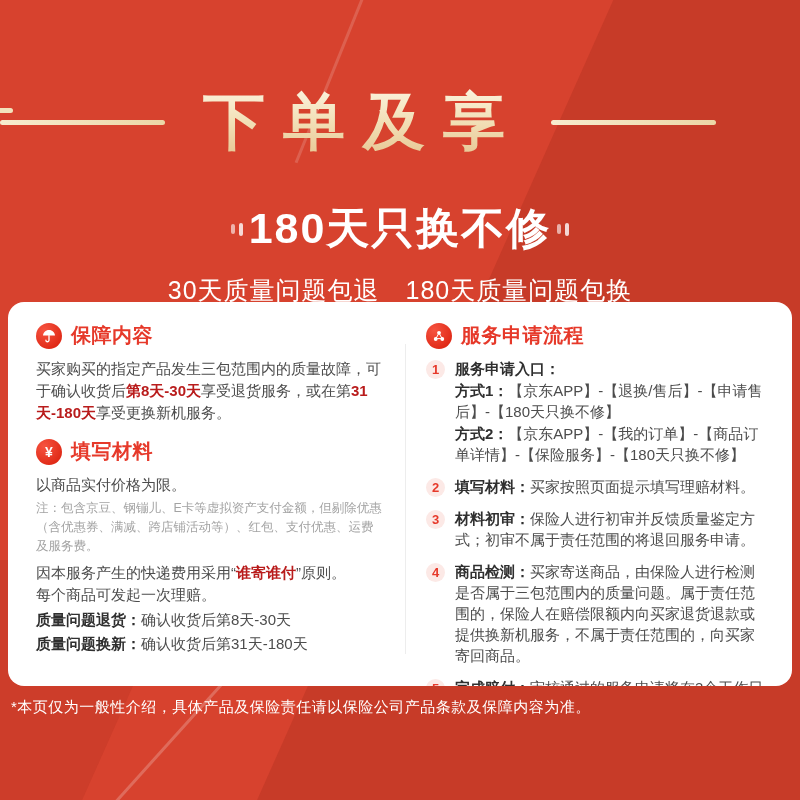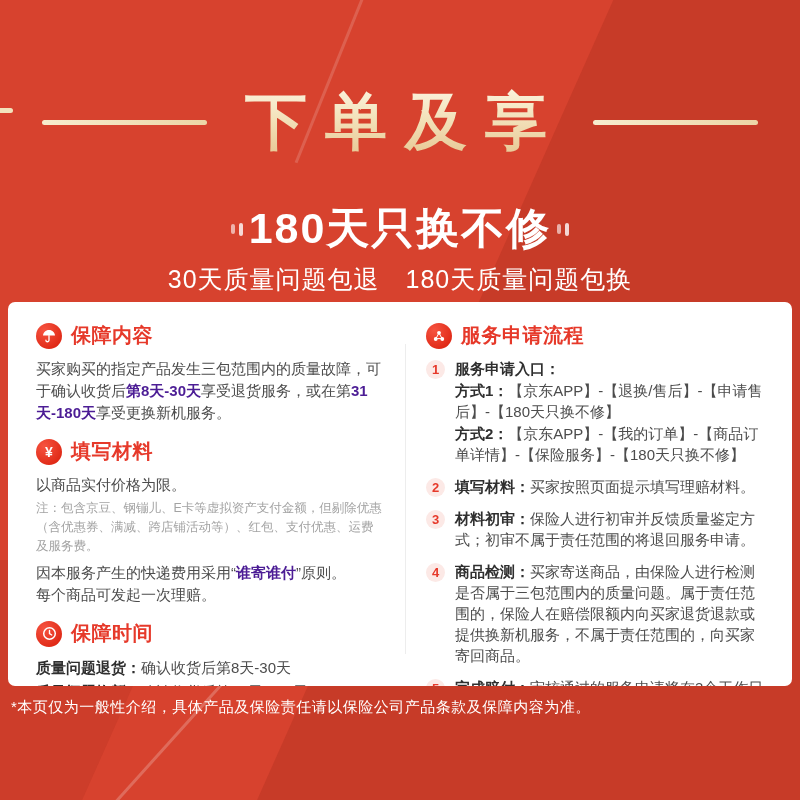--- a/index.html
+++ b/index.html
@@ -8,49 +8,49 @@
 
   
   .band{position:absolute;pointer-events:none;}
   .band-dark-right{top:-60px;left:640px;width:600px;height:960px;background:rgba(120,22,12,.16);transform:skewX(-24deg);transform-origin:top left;}
   .band-dark-left{top:560px;left:-260px;width:360px;height:400px;background:rgba(120,22,12,.10);transform:skewX(-24deg);}
   .streak{position:absolute;width:3px;background:rgba(255,255,255,.16);pointer-events:none;}
   .streak-top{left:332px;top:-30px;height:200px;transform:rotate(22deg);}
   .streak-bottom{left:170px;top:610px;height:260px;transform:rotate(42deg);background:rgba(255,255,255,.22);}
 
   
-  .title-row{position:absolute;top:80px;left:0;width:100%;display:flex;align-items:center;justify-content:center;gap:28px;}
+  .title-row{position:absolute;top:80px;left:0;width:100%;display:flex;align-items:center;gap:28px;}
   .edge-dash{position:absolute;left:0;top:108px;width:13px;height:5px;background:#f2e3bc;border-radius:0 3px 3px 0;}
   .hero-line{width:165px;height:5px;border-radius:3px;background:linear-gradient(90deg,#f7ecce,#ecd6a6);}
   .hero-title{margin:0;font-size:62px;font-weight:700;letter-spacing:18px;padding-left:10px;
     background:linear-gradient(180deg,#fdf7e6 0%,#f3e2bb 45%,#e5c28c 100%);
     -webkit-background-clip:text;background-clip:text;color:transparent;white-space:nowrap;}
   .headline-row{position:absolute;top:200px;left:0;width:100%;display:flex;align-items:center;justify-content:center;gap:6px;}
   .headline{margin:0;font-size:43px;font-weight:700;color:#fff;letter-spacing:2px;white-space:nowrap;}
   .qmark{display:inline-flex;gap:4px;align-items:center;}
   .qmark i{display:block;width:4px;height:13px;border-radius:2px;background:rgba(255,255,255,.8);}
   .qmark i:first-child{height:10px;opacity:.75;}
-  .subheadline-row{position:absolute;top:263px;left:0;width:100%;display:flex;justify-content:center;gap:26px;
+  .subheadline-row{position:absolute;top:274px;left:0;width:100%;display:flex;justify-content:center;gap:26px;
     font-size:25px;color:#fff;letter-spacing:1px;white-space:nowrap;}
 
   
-  .card{position:absolute;top:302px;left:8px;width:784px;height:384px;background:#fff;border-radius:7px;
+  .card{position:absolute;top:302px;left:8px;width:784px;height:384px;background:#fff;border-radius:16px;
     display:flex;box-sizing:border-box;padding-top:16px;overflow:hidden;}
   .col-left{width:397px;box-sizing:border-box;padding:4px 20px 0 28px;}
   .v-divider{width:1px;background:#ededed;margin:26px 0 32px;}
   .col-right{flex:1;box-sizing:border-box;padding:4px 24px 0 20px;}
 
   .sec-header{display:flex;align-items:center;gap:9px;margin:0 0 9px;}
   .sec-icon{width:26px;height:26px;border-radius:50%;flex:0 0 auto;
     background:radial-gradient(circle at 32% 28%,#f65340,#e02a17 75%);
     display:flex;align-items:center;justify-content:center;color:#fff;font-weight:700;font-size:14px;}
   .sec-title{font-size:20px;font-weight:700;color:#e6392a;letter-spacing:.5px;}
 
   .body-text{margin:0;font-size:15px;line-height:22px;color:#4c4c4c;}
-  .body-text b{color:#4c1d95;}
+  .body-text b{color:#b91c1c;}
   .note-text{margin:3px 0 6px;font-size:12.5px;line-height:19px;color:#a3a3a3;}
   .mb14{margin-bottom:14px;} .mb2{margin-bottom:2px;}
   .sec-gap{margin-top:14px;}
   .time-row{margin:0;font-size:15px;line-height:24px;color:#4c4c4c;}
   .time-row b{color:#2f2f2f;}
 
   .step{display:flex;gap:10px;margin-bottom:11px;}
   .step-num{width:19px;height:19px;border-radius:50%;background:#fce9e6;color:#e6392a;
     font-size:13px;font-weight:700;display:flex;align-items:center;justify-content:center;flex:0 0 auto;margin-top:2px;}
   .step-body{font-size:15px;line-height:21px;color:#4c4c4c;}
@@ -114,29 +114,20 @@
         <span class="sec-icon">¥</span>
         <span class="sec-title">填写材料</span>
       </div>
       <p class="body-text mb2">以商品实付价格为限。</p>
       <p class="note-text">注：包含京豆、钢镚儿、E卡等虚拟资产支付金额，但剔除优惠（含优惠券、满减、跨店铺活动等）、红包、支付优惠、运费及服务费。</p>
       <p class="body-text">
         <span>因本服务产生的快递费用采用“</span><b>谁寄谁付</b><span>”原则。</span>
       </p>
       <p class="body-text mb2">每个商品可发起一次理赔。</p>
 
-      <div class="sec-header sec-gap">
-        <span class="sec-icon">
-          <svg width="15" height="15" viewBox="0 0 14 14">
-              <circle cx="7" cy="7" r="5.4" stroke="#fff" stroke-width="1.4" fill="none"></circle>
-              <path d="M7 4.2v3l2.1 1.2" stroke="#fff" stroke-width="1.3" fill="none" stroke-linecap="round"></path>
-            </svg>
-        </span>
-        <span class="sec-title">保障时间</span>
-      </div>
       <p class="time-row">
         <b>质量问题退货：</b><span>确认收货后第8天-30天</span>
       </p>
       <p class="time-row">
         <b>质量问题换新：</b><span>确认收货后第31天-180天</span>
       </p>
     </div>
 
     <div class="v-divider"></div>
 

